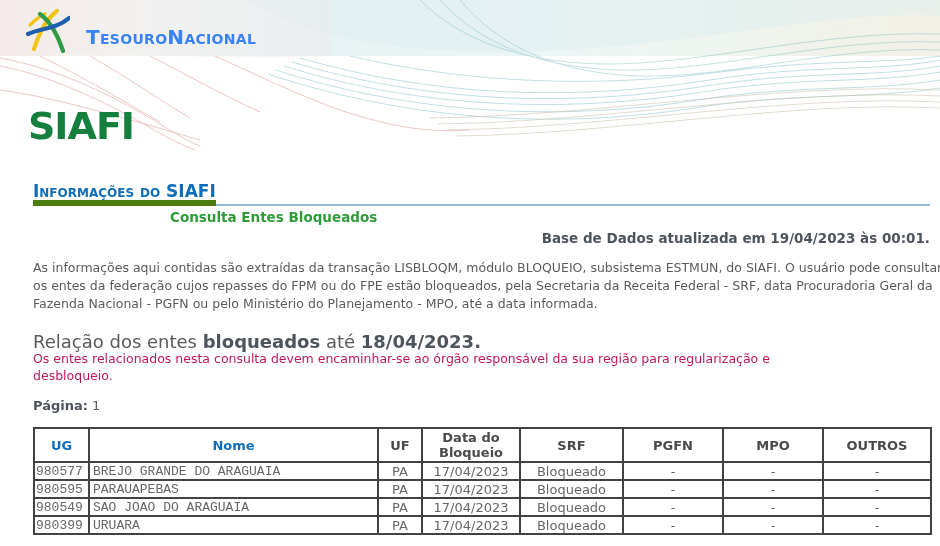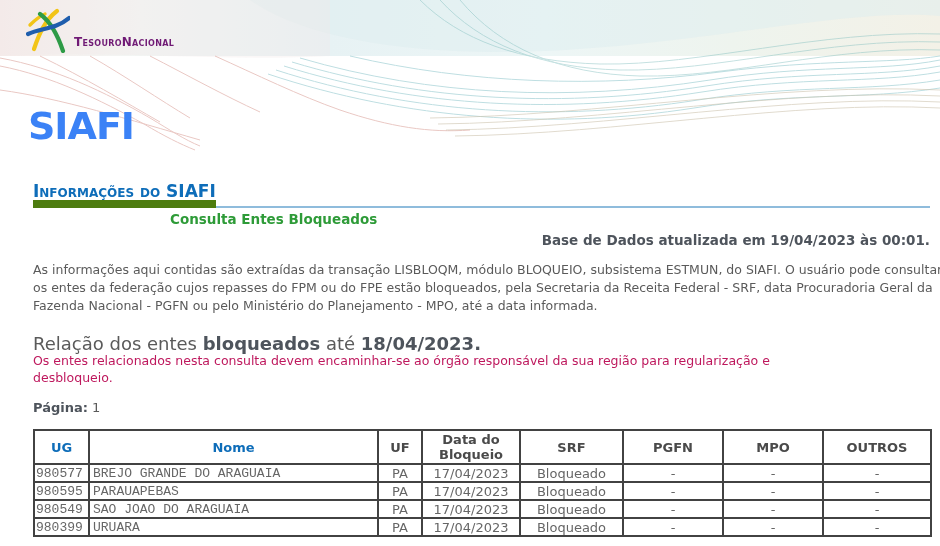--- a/index.html
+++ b/index.html
@@ -26,47 +26,48 @@
       #edf6f6 58%, #eef4ee 78%, #f3f1e7 100%);
   }
   .banner svg.waves { position: absolute; top: 0; left: 0; }
   .logo {
     position: absolute; top: 7px; left: 26px;
     display: flex; align-items: flex-end; gap: 4px;
   }
   .logo-text {
     font-variant: small-caps;
     font-weight: bold;
-    font-size: 12px;
+    font-size: 20px;
     letter-spacing: .3px;
-    color: #701a75;
+    color: #3b82f6;
     padding-bottom: 4px;
+    margin-left: 12px;
   }
   .site-title {
     position: absolute; left: 28px; top: 104px;
     font-size: 38px; font-weight: bold;
-    color: #3b82f6;
+    color: #15803d;
     letter-spacing: -1px;
   }
 
   
   .content { margin: 0 10px 0 33px; width: 897px; }
 
   .section-head {
     margin-top: 25px;
     border-bottom: 2px solid #8fbcdc;
     line-height: 17px;
   }
   .section-head .txt {
     display: inline-block;
     font-variant: small-caps;
     font-weight: bold;
     font-size: 17px;
     color: #0e6db9;
-    border-bottom: 8px solid #4d7c0f;
+    border-bottom: 6px solid #4d7c0f;
     margin-bottom: -2px;
   }
   .subtitle {
     margin: 3px 0 0 137px;
     font-weight: bold;
     font-size: 13.5px;
     color: #2e9b38;
   }
   .update-notice {
     margin-top: 5px;

